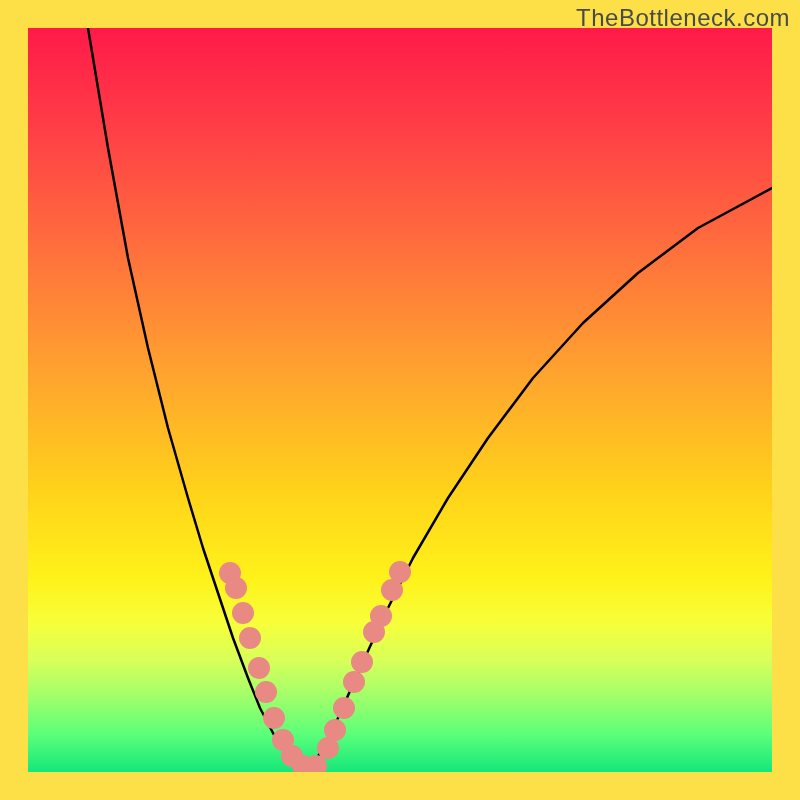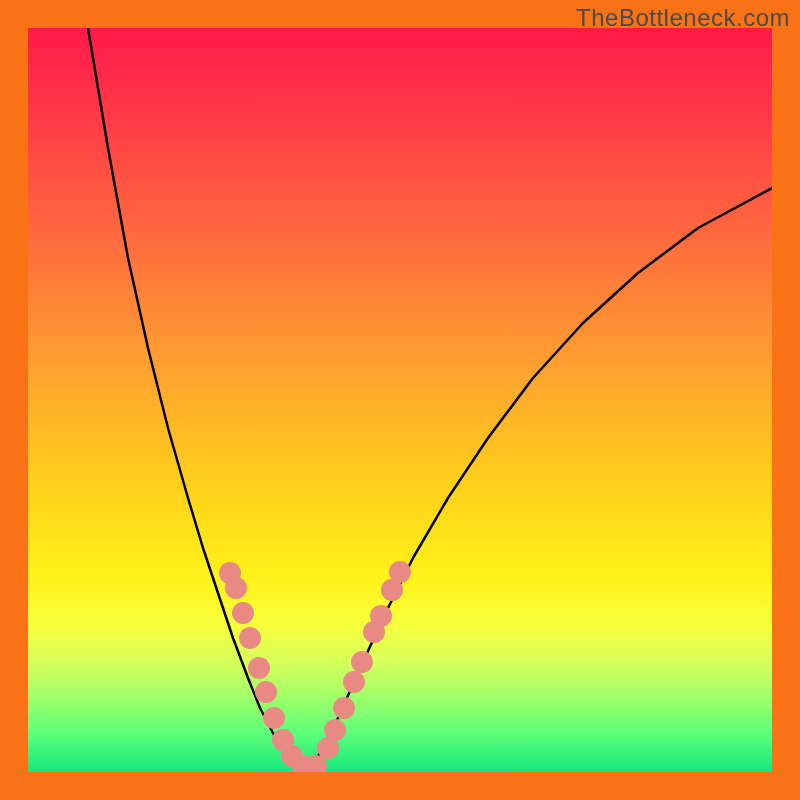--- a/index.html
+++ b/index.html
@@ -10,21 +10,21 @@
     background: #000;
     overflow: hidden;
     font-family: Arial, Helvetica, sans-serif;
   }
   .frame {
     position: absolute;
     left: 0;
     top: 0;
     width: 800px;
     height: 800px;
-    background: #f97316;
+    background: #fde047;
     text-decoration: underline;
   }
   .plot {
     position: absolute;
     left: 28px;
     top: 28px;
     width: 744px;
     height: 744px;
     
     background: linear-gradient(to bottom,

